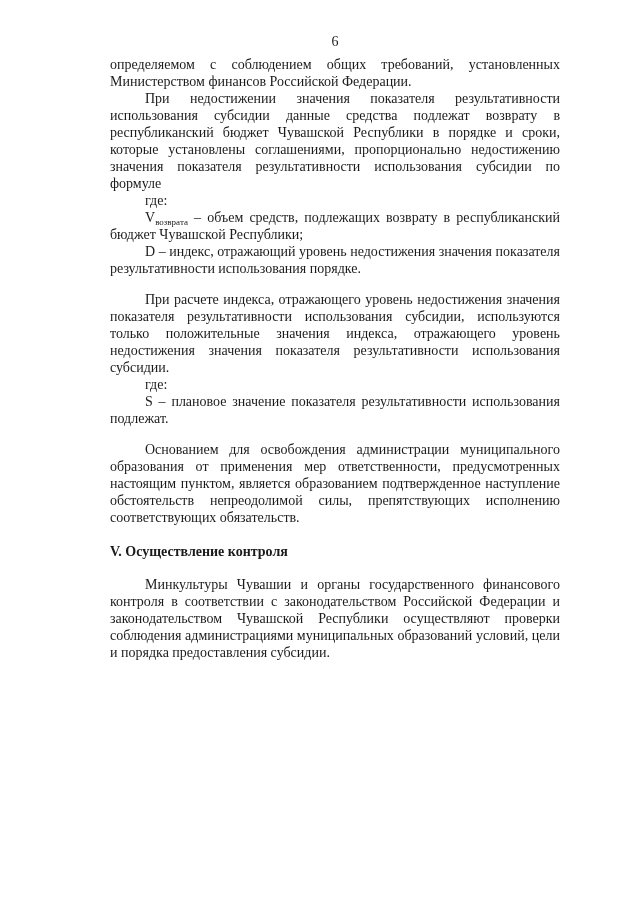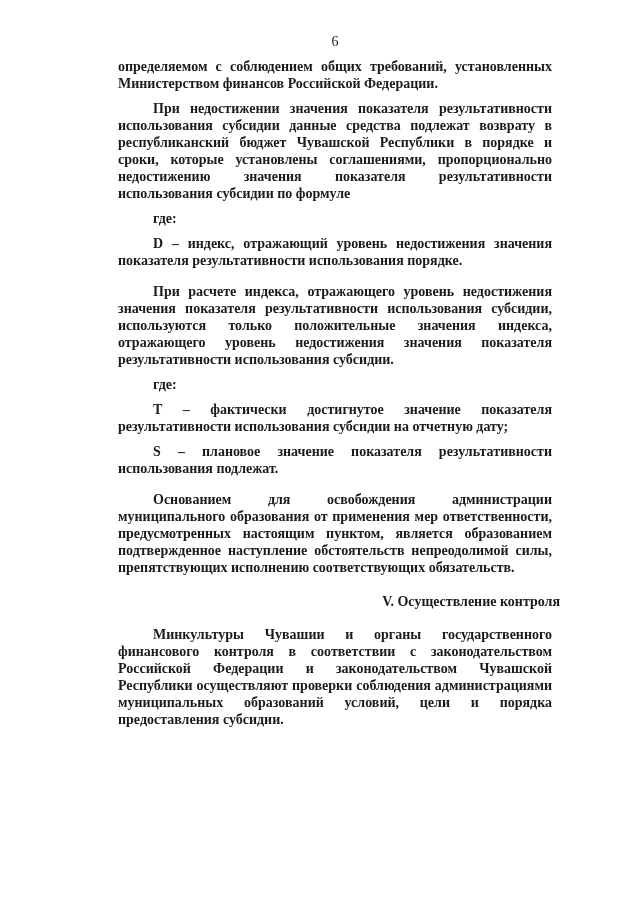--- a/index.html
+++ b/index.html
@@ -18,22 +18,21 @@
   .pagenum {
     text-align: center;
     font-size: 14px;
     line-height: 17px;
     margin-bottom: 6px;
   }
   .para {
     font-size: 14px;
     line-height: 17px;
     text-align: justify;
-    margin: 8px;
-    font-weight: bold;
+    margin: 0;
   }
   .indent { text-indent: 35px; }
   .formula {
     font-size: 14px;
     line-height: 19px;
     margin: 20px 0 16px 35px;
     text-align: left;
   }
   .formula sub {
     font-size: 9px;
@@ -51,51 +50,51 @@
     padding: 0 5px 1px 5px;
     border-bottom: 1px solid #1b1b1b;
   }
   .frac .den { display: block; padding-top: 1px; }
   .where { margin-top: 0; }
   .gap-top { margin-top: 14px; }
   .heading {
     font-size: 14px;
     line-height: 17px;
     font-weight: bold;
-    text-align: right;
+    text-align: left;
     margin: 17px 0 16px 0;
     text-indent: 0;
   }
   .defsub { font-size: 9px; line-height: 0; vertical-align: -3px; }
 </style>
 </head>
 <body>
 
 <div class="page">
 
   <div class="pagenum">6</div>
 
   <p class="para">определяемом с соблюдением общих требований, установленных Министерством финансов Российской Федерации.</p>
 
   <p class="para indent">При недостижении значения показателя результативности использования субсидии данные средства подлежат возврату в республиканский бюджет Чувашской Республики в порядке и сроки, которые установлены соглашениями, пропорционально недостижению значения показателя результативности использования субсидии по формуле</p>
 
 
   <p class="para indent where">где:</p>
 
+  <p class="para indent"><span>V</span><sub class="defsub">возврата</sub><span> – объем средств, подлежащих возврату в республиканский бюджет Чувашской Республики;</span></p>
 
 
   <p class="para indent">D – индекс, отражающий уровень недостижения значения показателя результативности использования порядке.</p>
 
   <p class="para indent gap-top">При расчете индекса, отражающего уровень недостижения значения показателя результативности использования субсидии, используются только положительные значения индекса, отражающего уровень недостижения значения показателя результативности использования субсидии.</p>
 
 
 
   <p class="para indent where">где:</p>
 
-  <p class="para indent">Т – фактически достигнутое значение показателя результативности использования субсидии на отчетную дату;</p>
 
   <p class="para indent">S – плановое значение показателя результативности использования подлежат.</p>
 
   <p class="para indent gap-top">Основанием для освобождения администрации муниципального образования от применения мер ответственности, предусмотренных настоящим пунктом, является образованием подтвержденное наступление обстоятельств непреодолимой силы, препятствующих исполнению соответствующих обязательств.</p>
 
   <h2 class="heading">V. Осуществление контроля</h2>
 
   <p class="para indent">Минкультуры Чувашии и органы государственного финансового контроля в соответствии с законодательством Российской Федерации и законодательством Чувашской Республики осуществляют проверки соблюдения администрациями муниципальных образований условий, цели и порядка предоставления субсидии.</p>
 
 </div>

